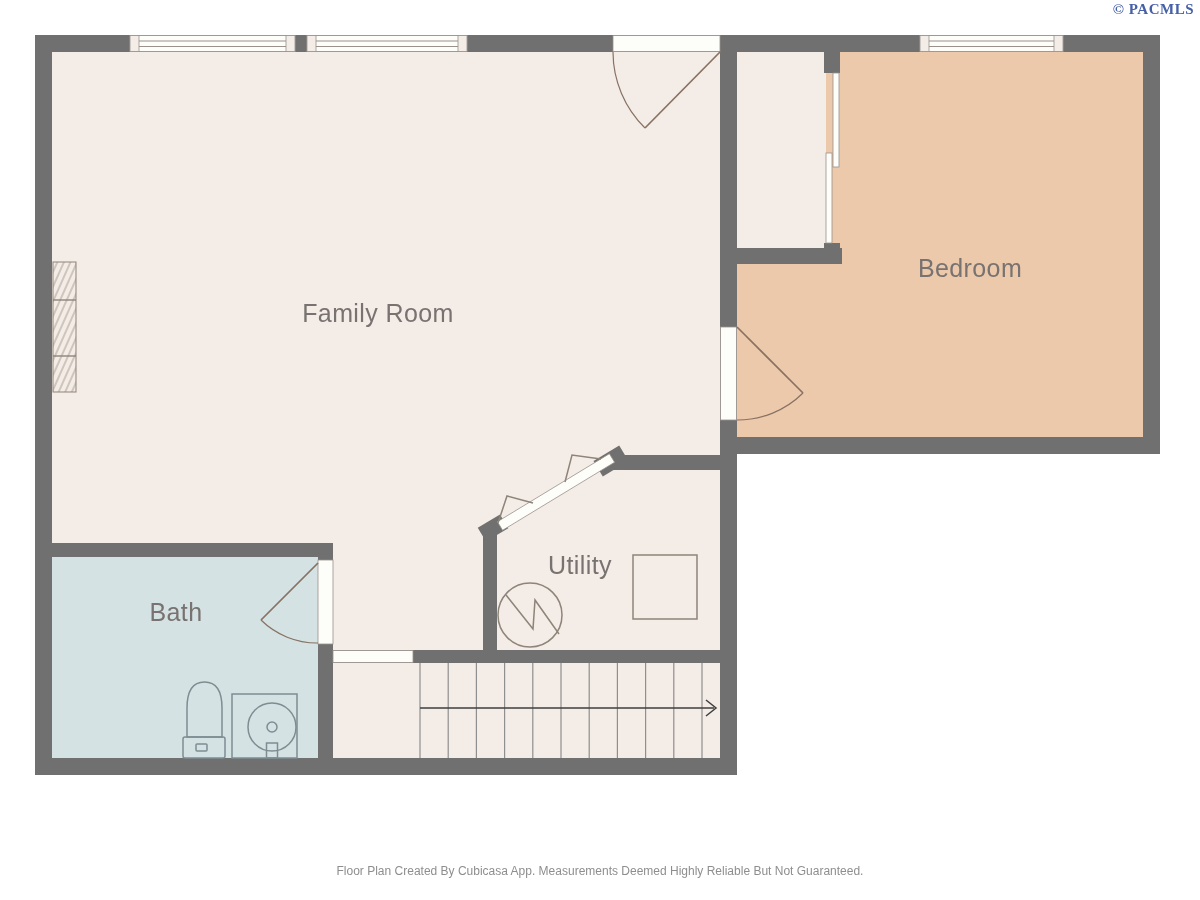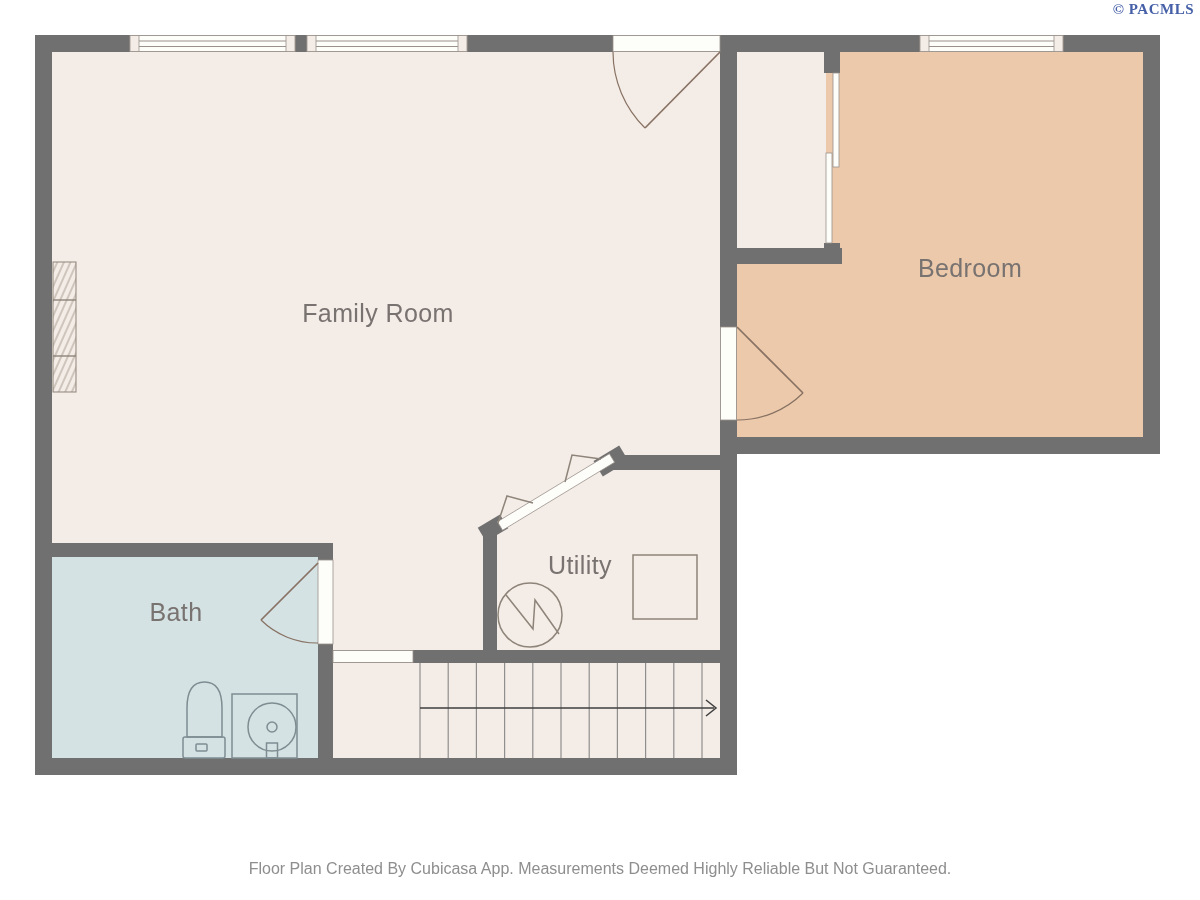--- a/index.html
+++ b/index.html
@@ -2,21 +2,21 @@
 <html style="--wall: #707070; --room-cream: #f4ece6; --room-tan: #ecc9ab; --room-blue: #d5e2e3; --label-text: #787270; --watermark-blue: #4660a8; --footer-text: #8e8e8e; --door-line: #877263; --fixture-line: #7e8d92; --symbol-line: #8d847a; --stair-line: #8f8f8f; --arrow-line: #3f3f3f; --window-line: #9a918a; --opening-fill: #fdfdfa;"><head>
 <meta charset="utf-8">
 <style>
   html,body{margin:0;padding:0;background:#ffffff;}
   .stage{position:relative;width:1200px;height:900px;background:#ffffff;overflow:hidden;
          font-family:"Liberation Sans", sans-serif;}
   .watermark{position:absolute;top:1px;right:6px;
              font-family:"Liberation Serif", serif;font-weight:bold;font-size:15px;
              letter-spacing:0.5px;color:var(--watermark-blue);}
   .footer{position:absolute;bottom:22px;left:0;width:100%;text-align:center;
-          font-size:16px;color:var(--footer-text);}
+          font-size:12px;color:var(--footer-text);}
   svg{position:absolute;left:0;top:0;}
   .wall{fill:var(--wall);}
   .fill-cream{fill:var(--room-cream);}
   .fill-tan{fill:var(--room-tan);}
   .fill-blue{fill:var(--room-blue);}
   .opening{fill:var(--opening-fill);stroke:var(--window-line);stroke-width:0.8;}
   .win-line{stroke:var(--window-line);stroke-width:1;}
   .win-cap{fill:var(--room-cream);stroke:var(--window-line);stroke-width:0.8;}
   .door-leaf{stroke:var(--door-line);stroke-width:1.7;fill:none;}
   .door-arc{stroke:var(--door-line);stroke-width:1.2;fill:none;}

